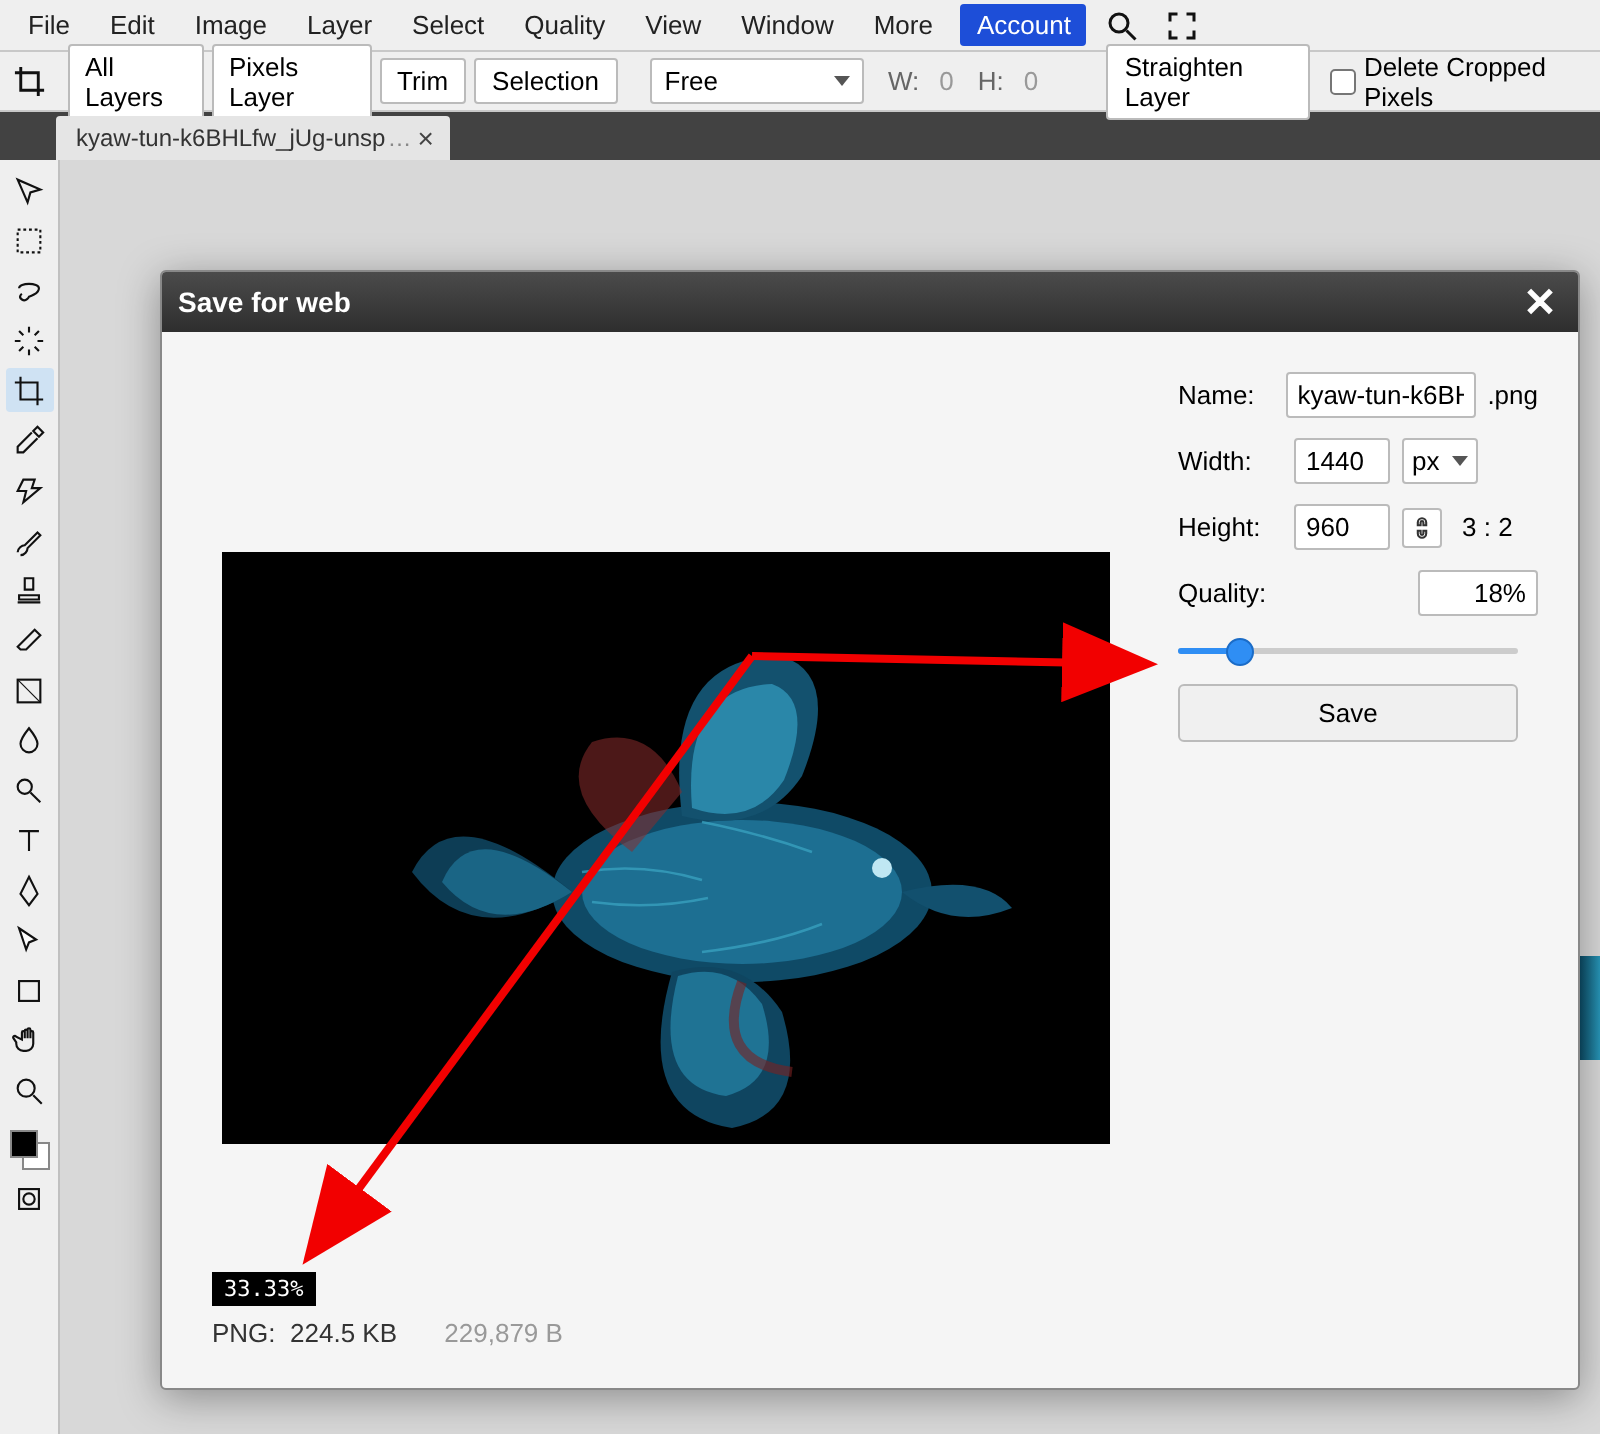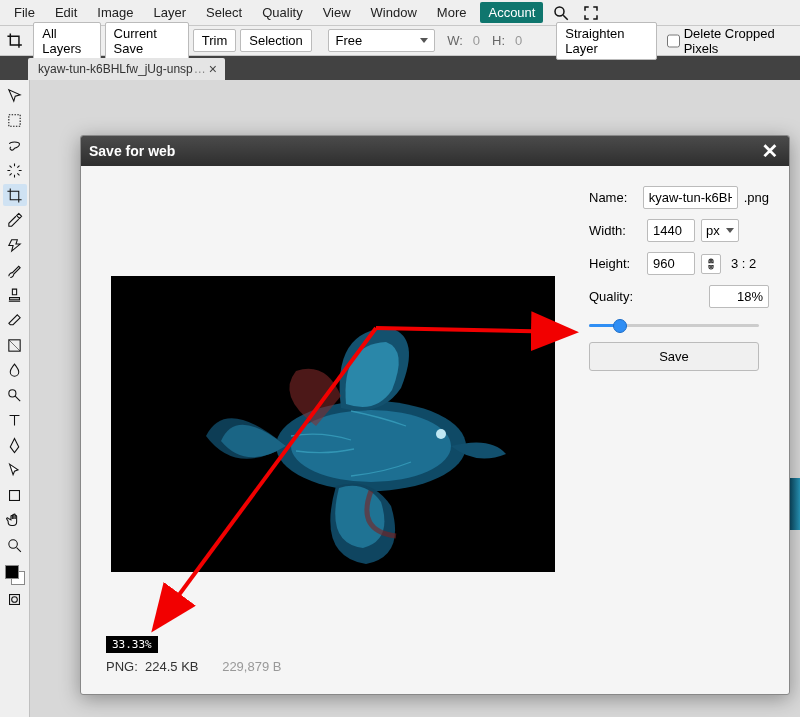--- a/index.html
+++ b/index.html
@@ -1,21 +1,21 @@
 <!DOCTYPE html>
 <html><head>
 <meta charset="utf-8">
 <style>
 * { margin:0; padding:0; box-sizing:border-box; font-family:-apple-system,BlinkMacSystemFont,"Segoe UI",sans-serif; }
 body { width:800px; height:717px; background:#d8d8d8; overflow:hidden; font-size:13px; }
 
 
 .menubar { height:26px; background:#efefef; display:flex; align-items:center; padding:0 4px; gap:0; border-bottom:1px solid #c8c8c8;}
 .menubar .item { padding:0 10px; color:#222; cursor:pointer;}
-.menubar .account { background:#0f766e; color:#fff; padding:3px 8px; font-weight:500; border-radius:2px; margin-left:4px; }
+.menubar .account { background:#1d4ed8; color:#fff; padding:3px 8px; font-weight:500; border-radius:2px; margin-left:4px; }
 .menubar .icon-btn { width:24px; height:24px; display:flex; align-items:center; justify-content:center; cursor:pointer; margin-left:6px;}
 .menubar svg { width:18px; height:18px; stroke:#111; fill:none; stroke-width:2;}
 
 
 .optbar { height:30px; background:#efefef; display:flex; align-items:center; padding:0 6px; gap:4px; border-bottom:1px solid #c8c8c8;}
 .optbar .cropicon { width:20px; height:20px; margin-right:6px; display:flex; align-items:center; justify-content:center;}
 .optbar .cropicon svg { stroke:#111; fill:none; stroke-width:2;}
 .optbar .btn { background:#fff; border:1px solid #bbb; padding:3px 8px; border-radius:2px; cursor:pointer; font-size:13px;}
 .optbar .sel { background:#fff; border:1px solid #bbb; padding:3px 6px; border-radius:2px; display:flex; align-items:center; gap:14px; cursor:pointer;}
 .optbar .dim { color:#999; margin-left:4px;}
@@ -98,21 +98,21 @@
   </div>
 </div>
 
 <div class="optbar">
   <div class="cropicon">
     <svg viewBox="0 0 24 24">
         <path d="M6 2v16h16M2 6h16v16"></path>
       </svg>
   </div>
   <div class="btn">All Layers</div>
-  <div class="btn">Current Save</div>
+  <div class="btn">Pixels Layer</div>
   <div class="btn">Trim</div>
   <div class="btn">Selection</div>
   <div style="width:10px"></div>
   <div class="sel">
     <span>Free</span>
     <span style="width:30px"></span>
     <span class="tri"></span>
   </div>
   <span class="lbl">W:</span>
   <span class="dim">0</span>

